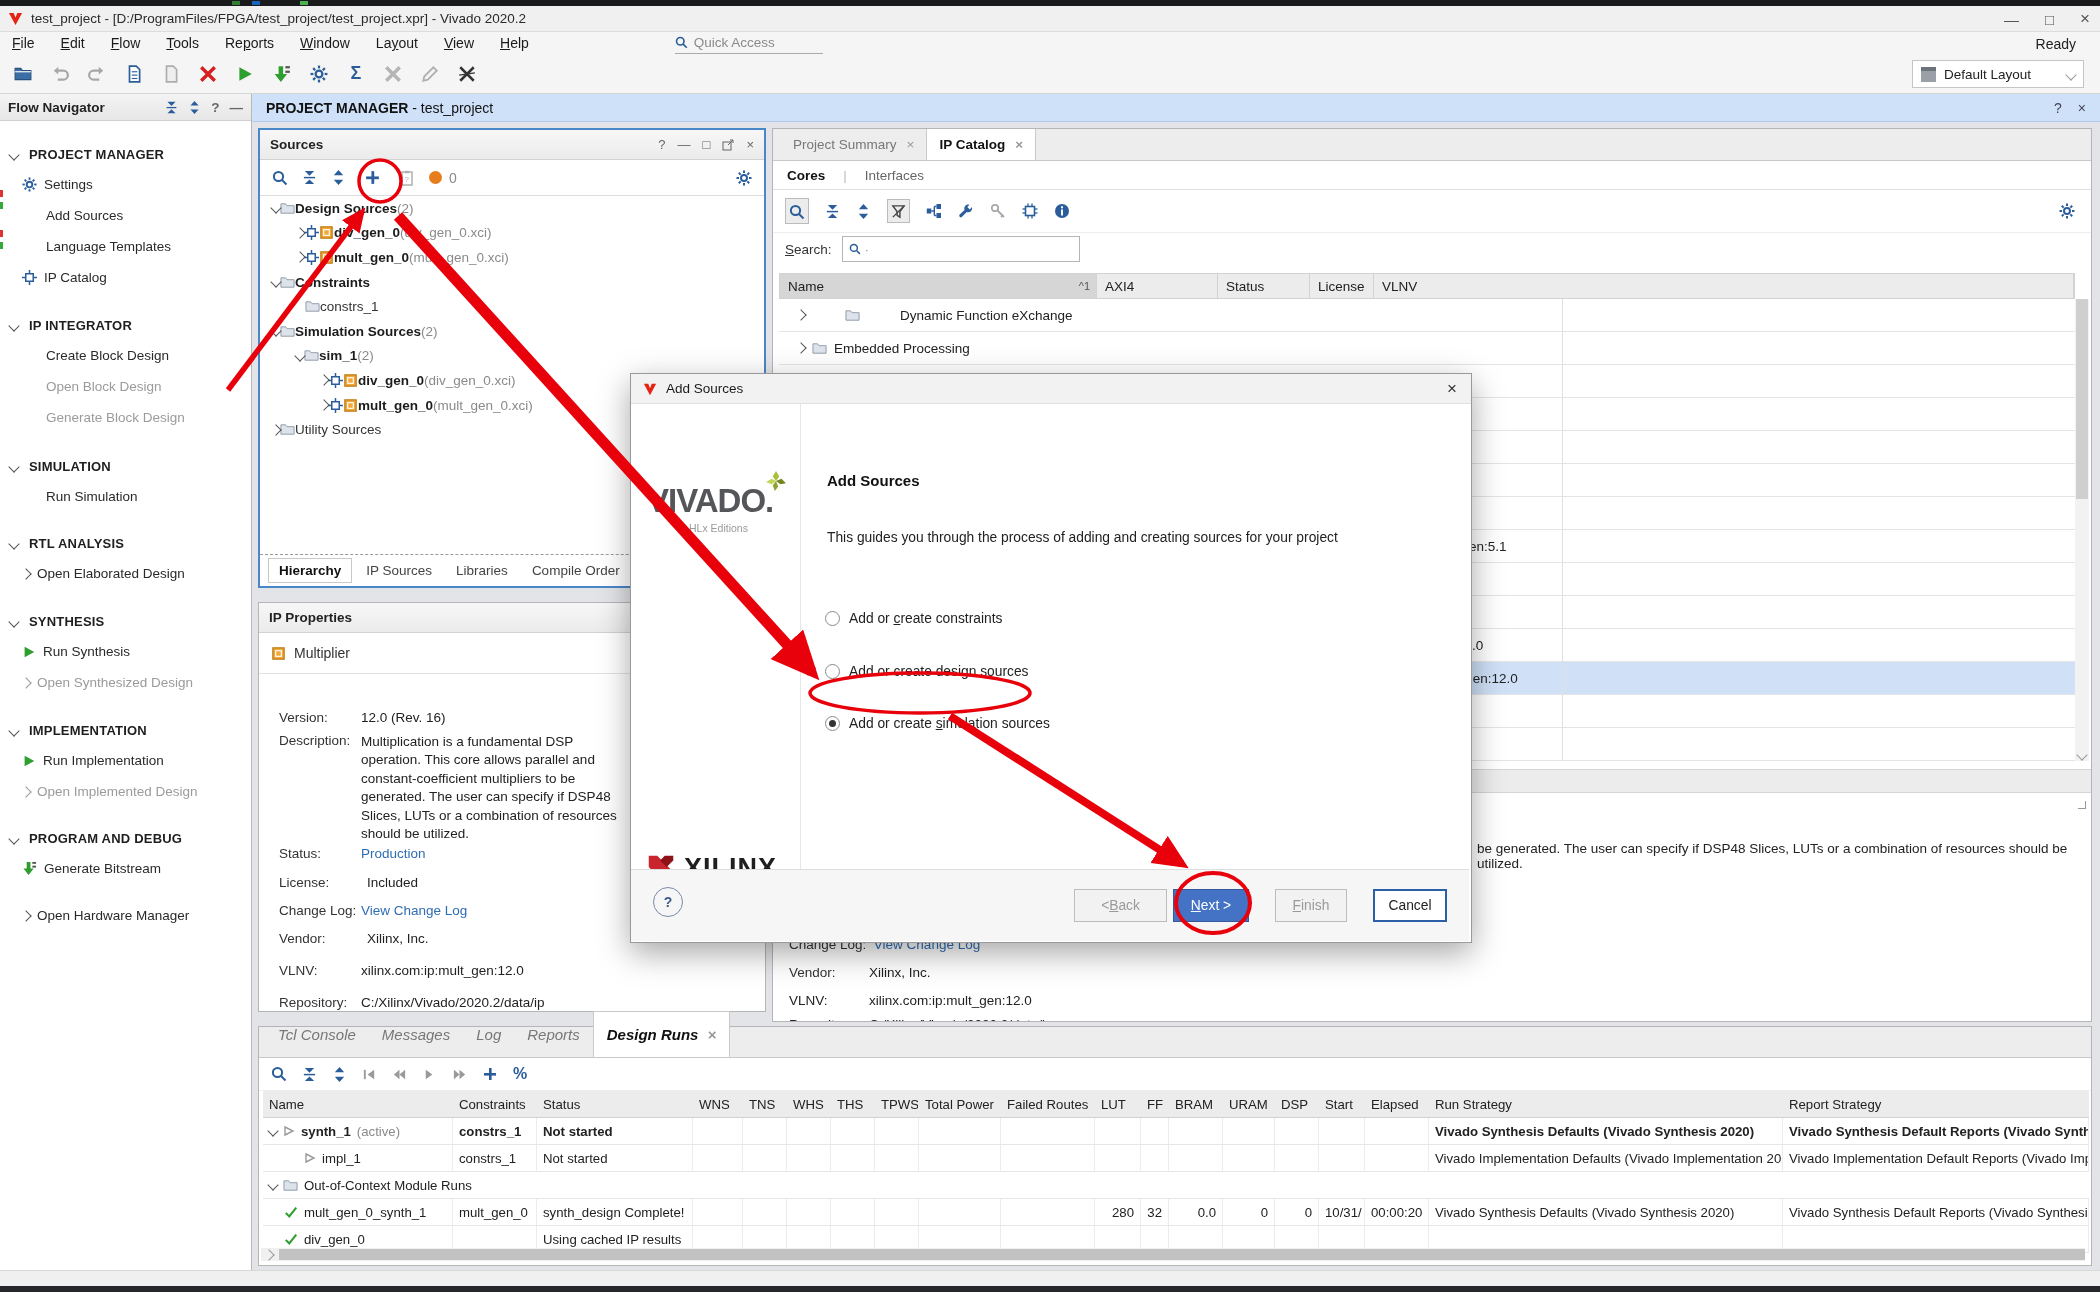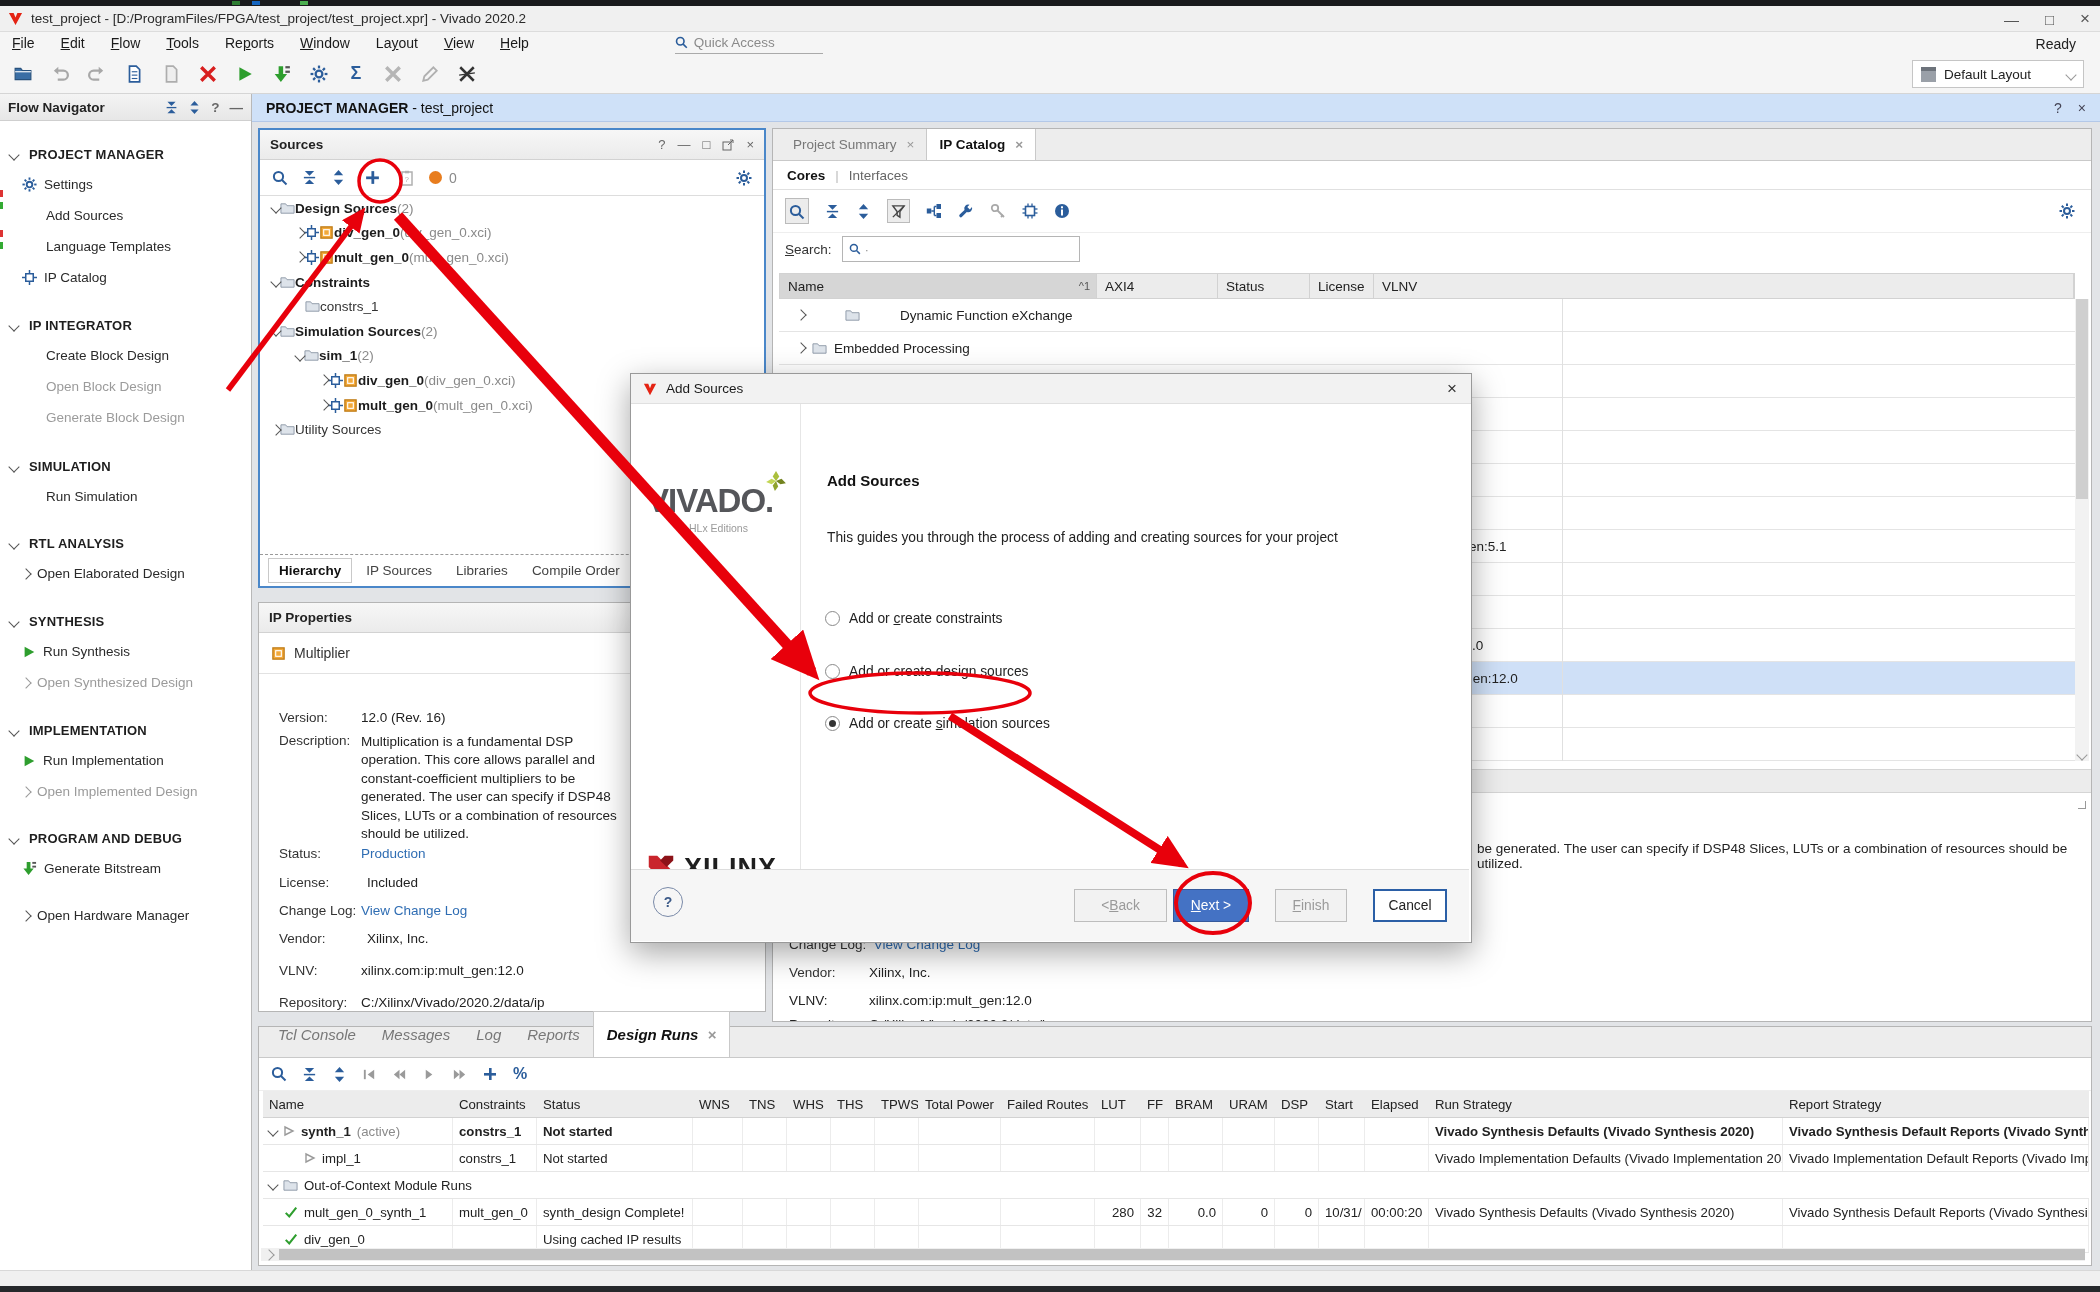--- a/index.html
+++ b/index.html
@@ -65,21 +65,21 @@
   .ipprops{left:258px;top:602px;width:508px;height:410px;}
   .iprow{position:absolute;font-size:13.5px;}
   .lbl{color:#333;}
   .val{color:#222;}
   a.link{color:#2f6db3;text-decoration:none;}
   
   .ipcat{left:772px;top:128px;width:1320px;height:894px;}
   .cattabs{height:32px;background:#ededed;border-bottom:1px solid #c9c9c9;display:flex;align-items:flex-end;padding-left:8px;box-sizing:border-box;}
   .cattab{height:31px;display:flex;align-items:center;gap:10px;padding:0 12px;font-size:13.5px;color:#777;}
   .cattab.on{background:#fff;border:1px solid #c9c9c9;border-bottom:none;color:#111;font-weight:bold;}
-  .coresbar{height:28px;border-bottom:1px solid #e0e0e0;display:flex;align-items:center;gap:10px;padding-left:14px;font-size:13.5px;}
+  .coresbar{height:28px;border-bottom:1px solid #e0e0e0;display:flex;align-items:center;gap:18px;padding-left:14px;font-size:13.5px;}
   .cattools{height:42px;display:flex;align-items:center;gap:16px;padding-left:12px;border-bottom:1px solid #eee;}
   .boxed{border:1px solid #bbb;background:#ececec;padding:3px;}
   .searchrow{height:32px;display:flex;align-items:center;gap:10px;padding-left:12px;font-size:13.5px;}
   .searchbox{width:230px;height:24px;border:1px solid #b5b5b5;display:flex;align-items:center;padding-left:6px;color:#999;gap:4px;}
   .cathead{position:absolute;left:6px;top:144px;width:1296px;height:26px;display:grid;
            grid-template-columns:317px 121px 92px 64px 1fr;background:#ececec;border:1px solid #d2d2d2;box-sizing:border-box;
            font-size:13.5px;color:#222;}
   .cathead .hc{display:flex;align-items:center;padding-left:8px;border-right:1px solid #d2d2d2;}
   .cathead .hc.name{background:#d6d6d6;}
   .catrow{position:absolute;left:6px;width:1296px;height:33px;display:flex;align-items:center;gap:7px;padding-left:18px;

